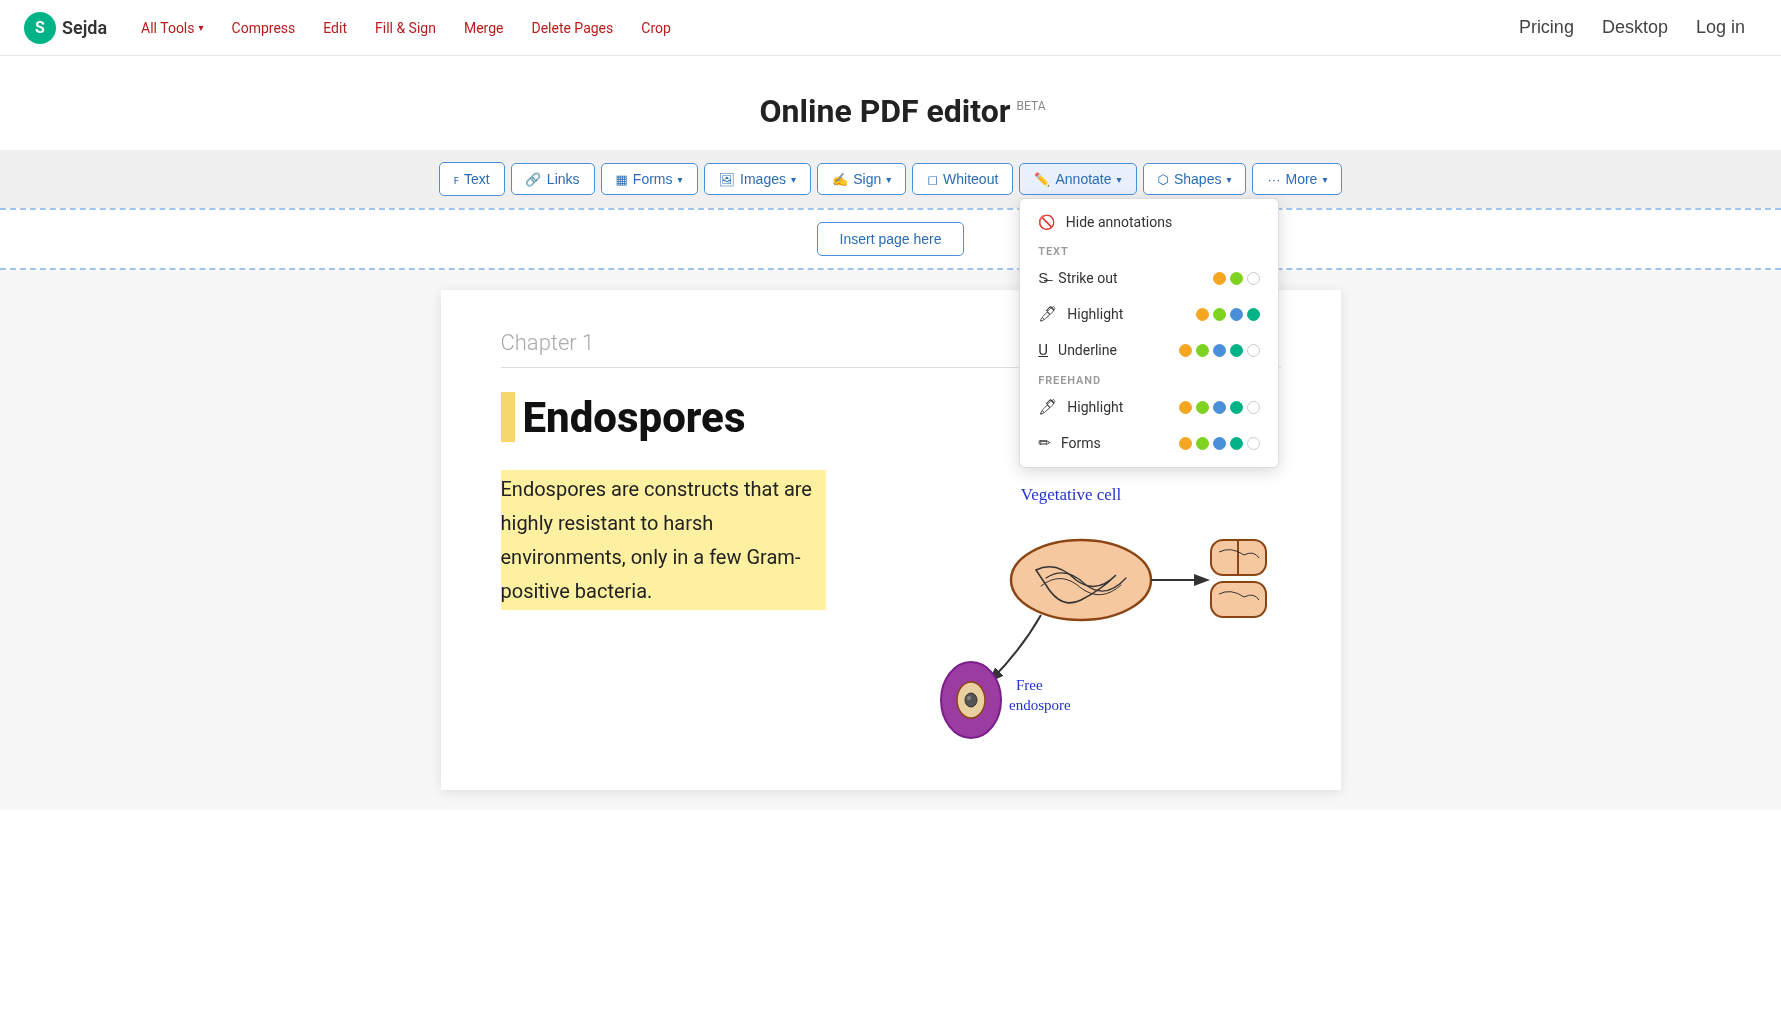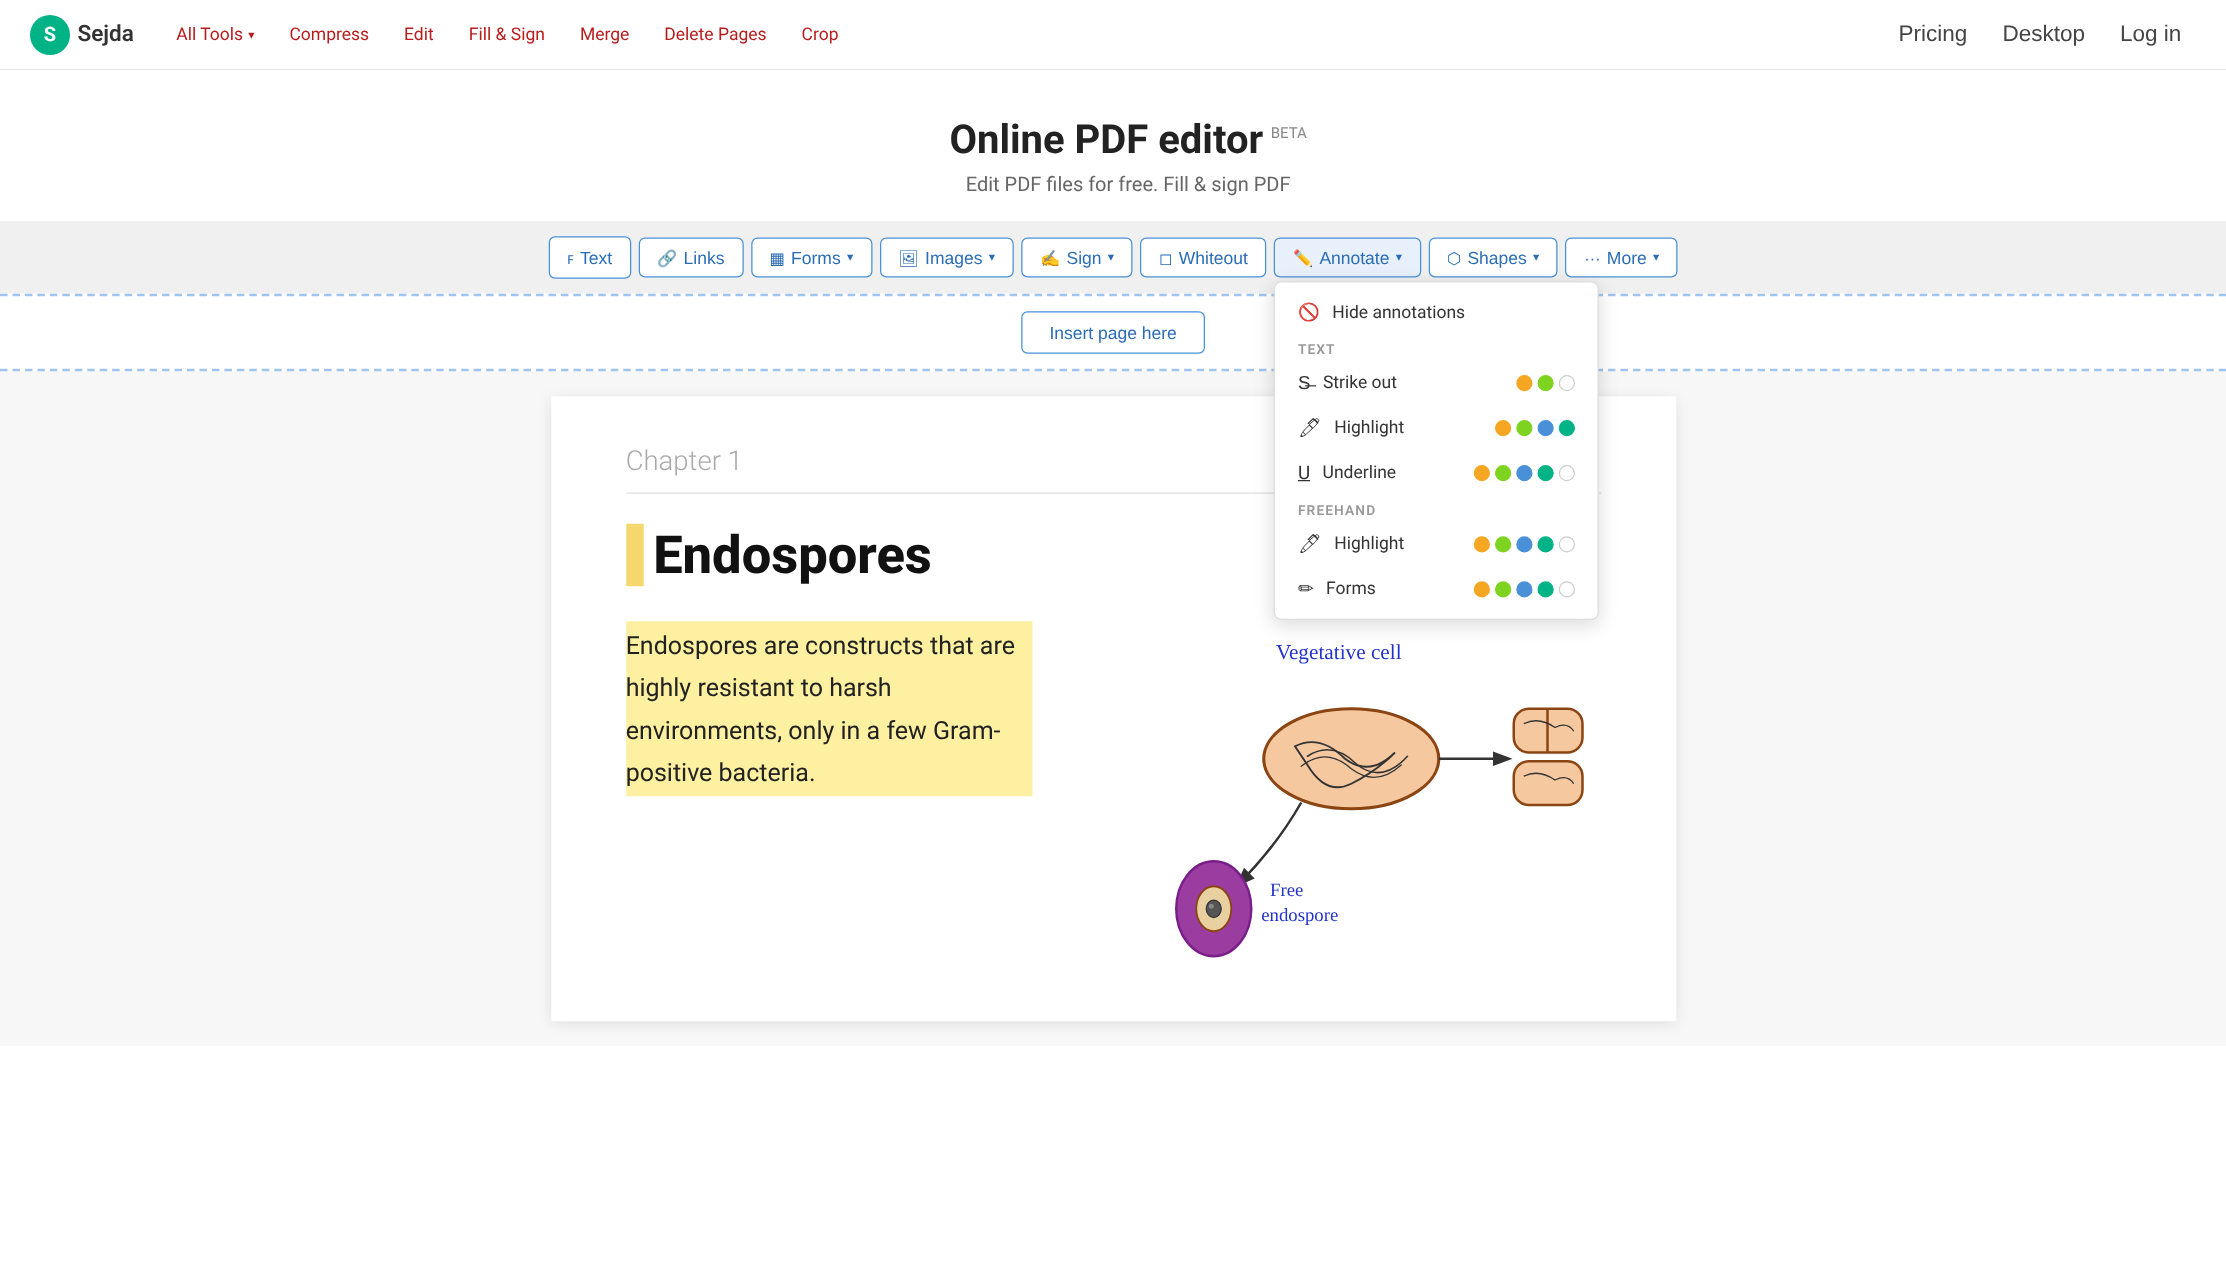--- a/index.html
+++ b/index.html
@@ -298,21 +298,20 @@
     <button class="nav-btn-primary">Pricing</button>
     <button class="nav-btn-primary">Desktop</button>
     <button class="nav-btn-primary">Log in</button>
   </div>
 </nav>
 
 <div class="hero">
   <h1 class="hero-title">
     <span>Online PDF editor</span><span class="hero-beta">BETA</span>
   </h1>
-  <p class="hero-sub">Edit PDF files for free. Fill &amp; sign PDF</p>
 </div>
 
 <div class="toolbar-wrap">
   <div class="toolbar">
 
     <button class="toolbar-btn">
       <span class="toolbar-btn-icon">ꜰ</span>
       <span>Text</span>
     </button>
 

